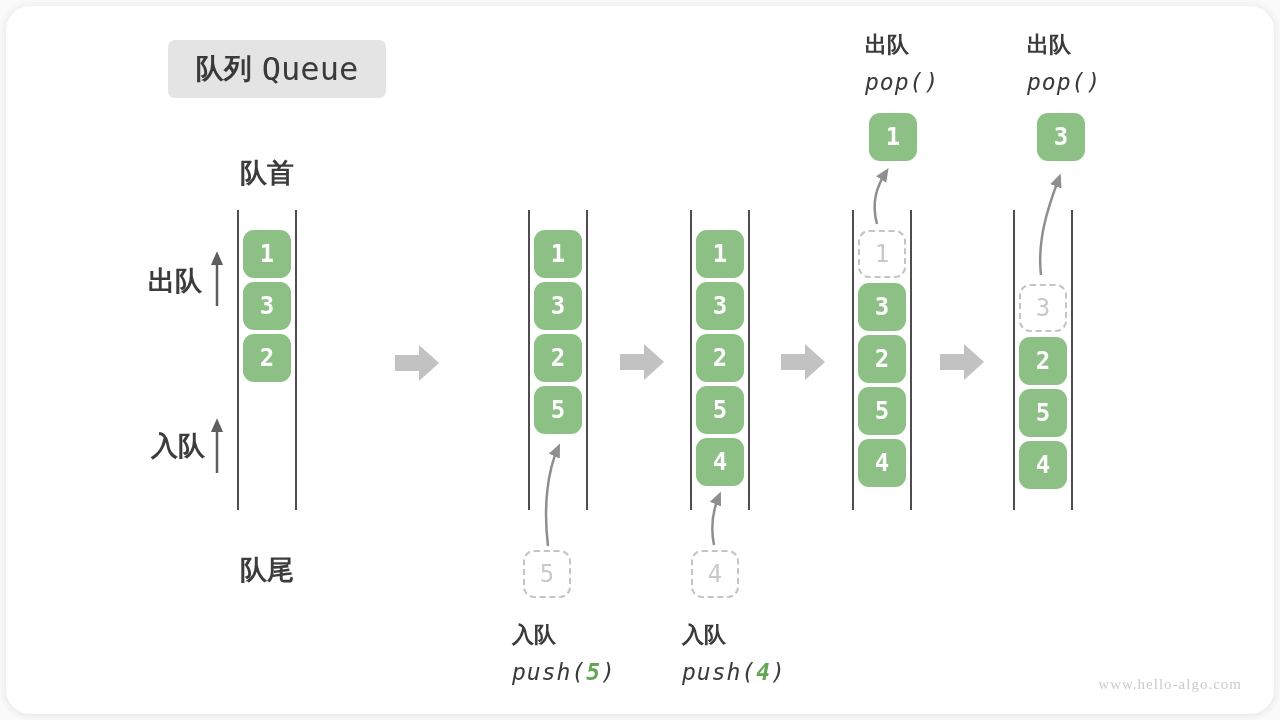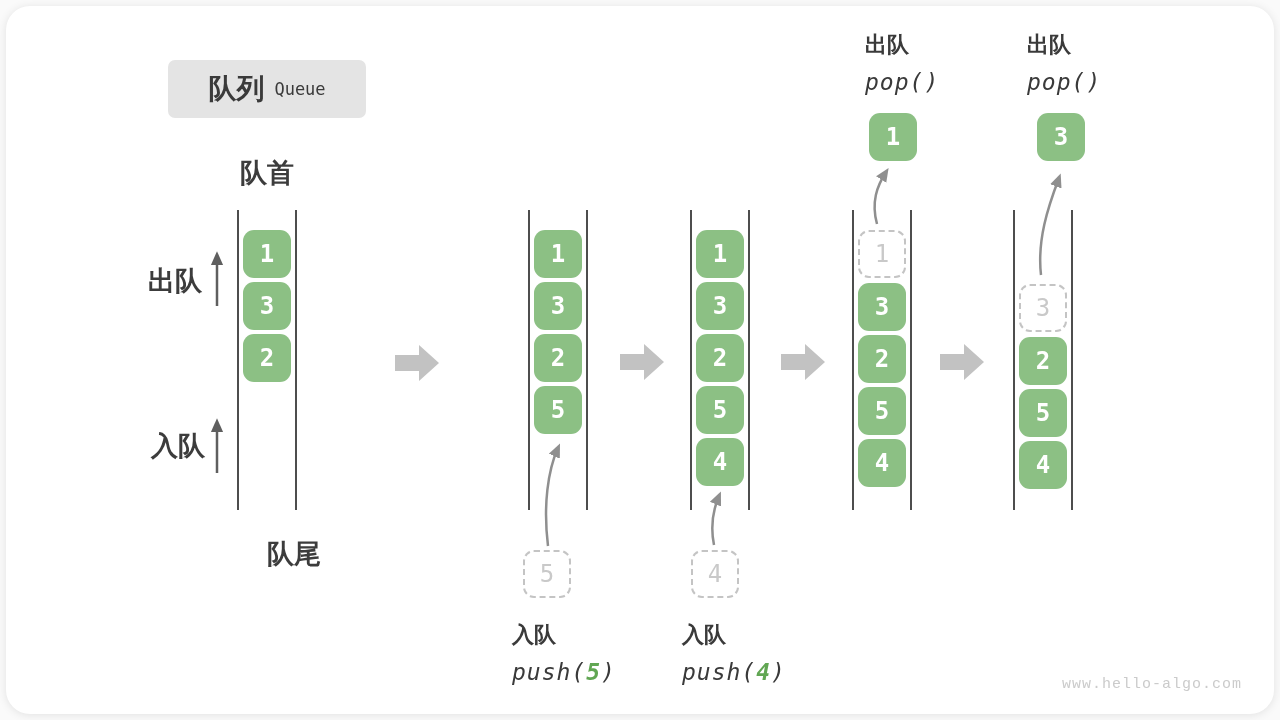--- a/index.html
+++ b/index.html
@@ -1,24 +1,24 @@
 <!DOCTYPE html>
 <html><head>
 <meta charset="utf-8">
 <style>
   html,body{margin:0;padding:0;width:1280px;height:720px;background:#fafafa;overflow:hidden;
     font-family:"Liberation Sans","DejaVu Sans",sans-serif;}
   .card{position:absolute;left:6px;top:6px;right:6px;bottom:6px;background:#ffffff;
     border-radius:24px;box-shadow:0 1px 10px rgba(0,0,0,0.10);}
 
   
-  .title-badge{position:absolute;left:168px;top:60px;width:198px;height:58px;background:#e4e4e4;
+  .title-badge{position:absolute;left:168px;top:40px;width:218px;height:58px;background:#e4e4e4;
     border-radius:7px;display:flex;align-items:center;justify-content:center;gap:10px;color:#3a3a3a;}
   .title-zh{font-weight:bold;font-size:28px;}
-  .title-en{font-family:"DejaVu Sans Mono","Liberation Mono",monospace;font-size:17px;}
+  .title-en{font-family:"DejaVu Sans Mono","Liberation Mono",monospace;font-size:32px;}
 
   
   .cjk-label{position:absolute;color:#3c3c3c;font-size:27px;font-weight:600;white-space:nowrap;}
   .col-cap{width:60px;text-align:center;}
 
   
   .channel{position:absolute;top:210px;width:60px;height:300px;box-sizing:border-box;
     border-left:2px solid #4d4d4d;border-right:2px solid #4d4d4d;}
 
   
@@ -29,36 +29,36 @@
     color:#c9c9c9;font-weight:normal;}
 
   
   .op-caption{position:absolute;color:#3a3a3a;}
   .op-caption .zh{font-size:22px;font-weight:600;margin-bottom:9px;}
   .op-caption .code{font-family:"DejaVu Sans Mono","Liberation Mono",monospace;
     font-size:23px;font-weight:500;letter-spacing:1px;white-space:nowrap;font-style:italic;}
   .code .arg{color:#61a653;font-weight:bold;}
 
   .watermark{position:absolute;right:38px;top:676px;color:#cbcbcb;font-size:15px;
-    font-family:Liberation Mono, monospace;letter-spacing:1px;}
+    font-family:Liberation Serif, serif;letter-spacing:1px;}
 
   svg.overlay{position:absolute;left:0;top:0;pointer-events:none;}
 </style>
 </head>
 <body>
 
 <div class="card"></div>
 
 <div class="title-badge">
   <span class="title-zh">队列</span>
   <span class="title-en">Queue</span>
 </div>
 
 <div class="cjk-label col-cap" style="left:237px;top:155px;">队首</div>
-<div class="cjk-label col-cap" style="left:237px;top:536px;margin-left:27px;">队尾</div>
+<div class="cjk-label col-cap" style="left:237px;top:552px;">队尾</div>
 <div class="cjk-label" style="left:148px;top:263px;">出队</div>
 <div class="cjk-label" style="left:151px;top:428px;">入队</div>
 
 <div class="channel" style="left:237px;"></div>
 <div class="cell" style="left:243px;top:230px;">1</div>
 <div class="cell" style="left:243px;top:282px;">3</div>
 <div class="cell" style="left:243px;top:334px;">2</div>
 
 <div class="channel" style="left:528px;"></div>
 <div class="cell" style="left:534px;top:230px;">1</div>

